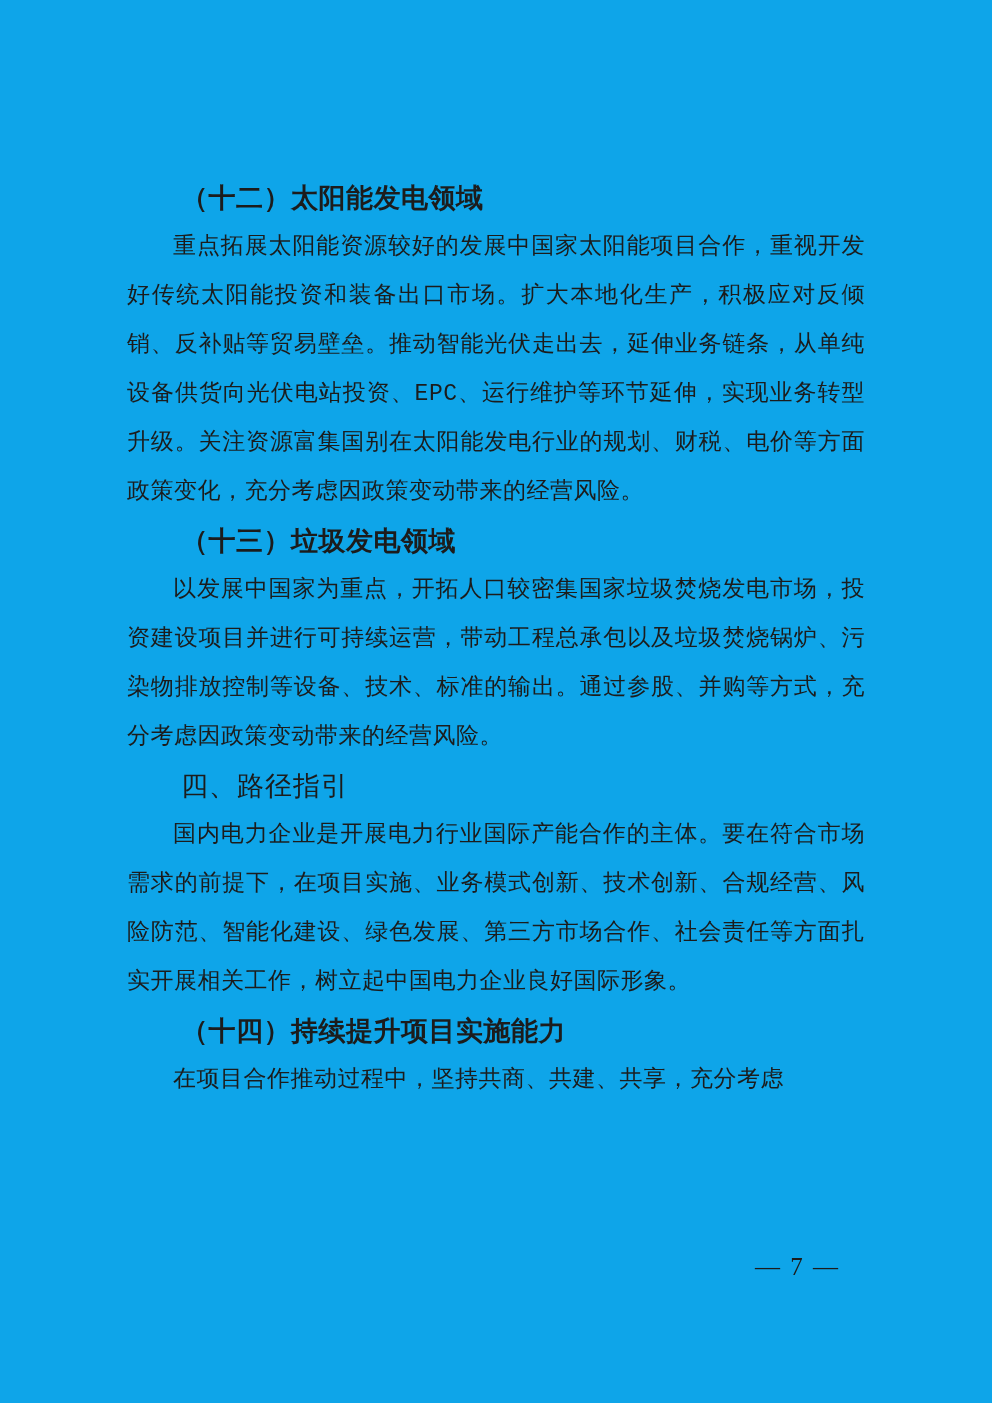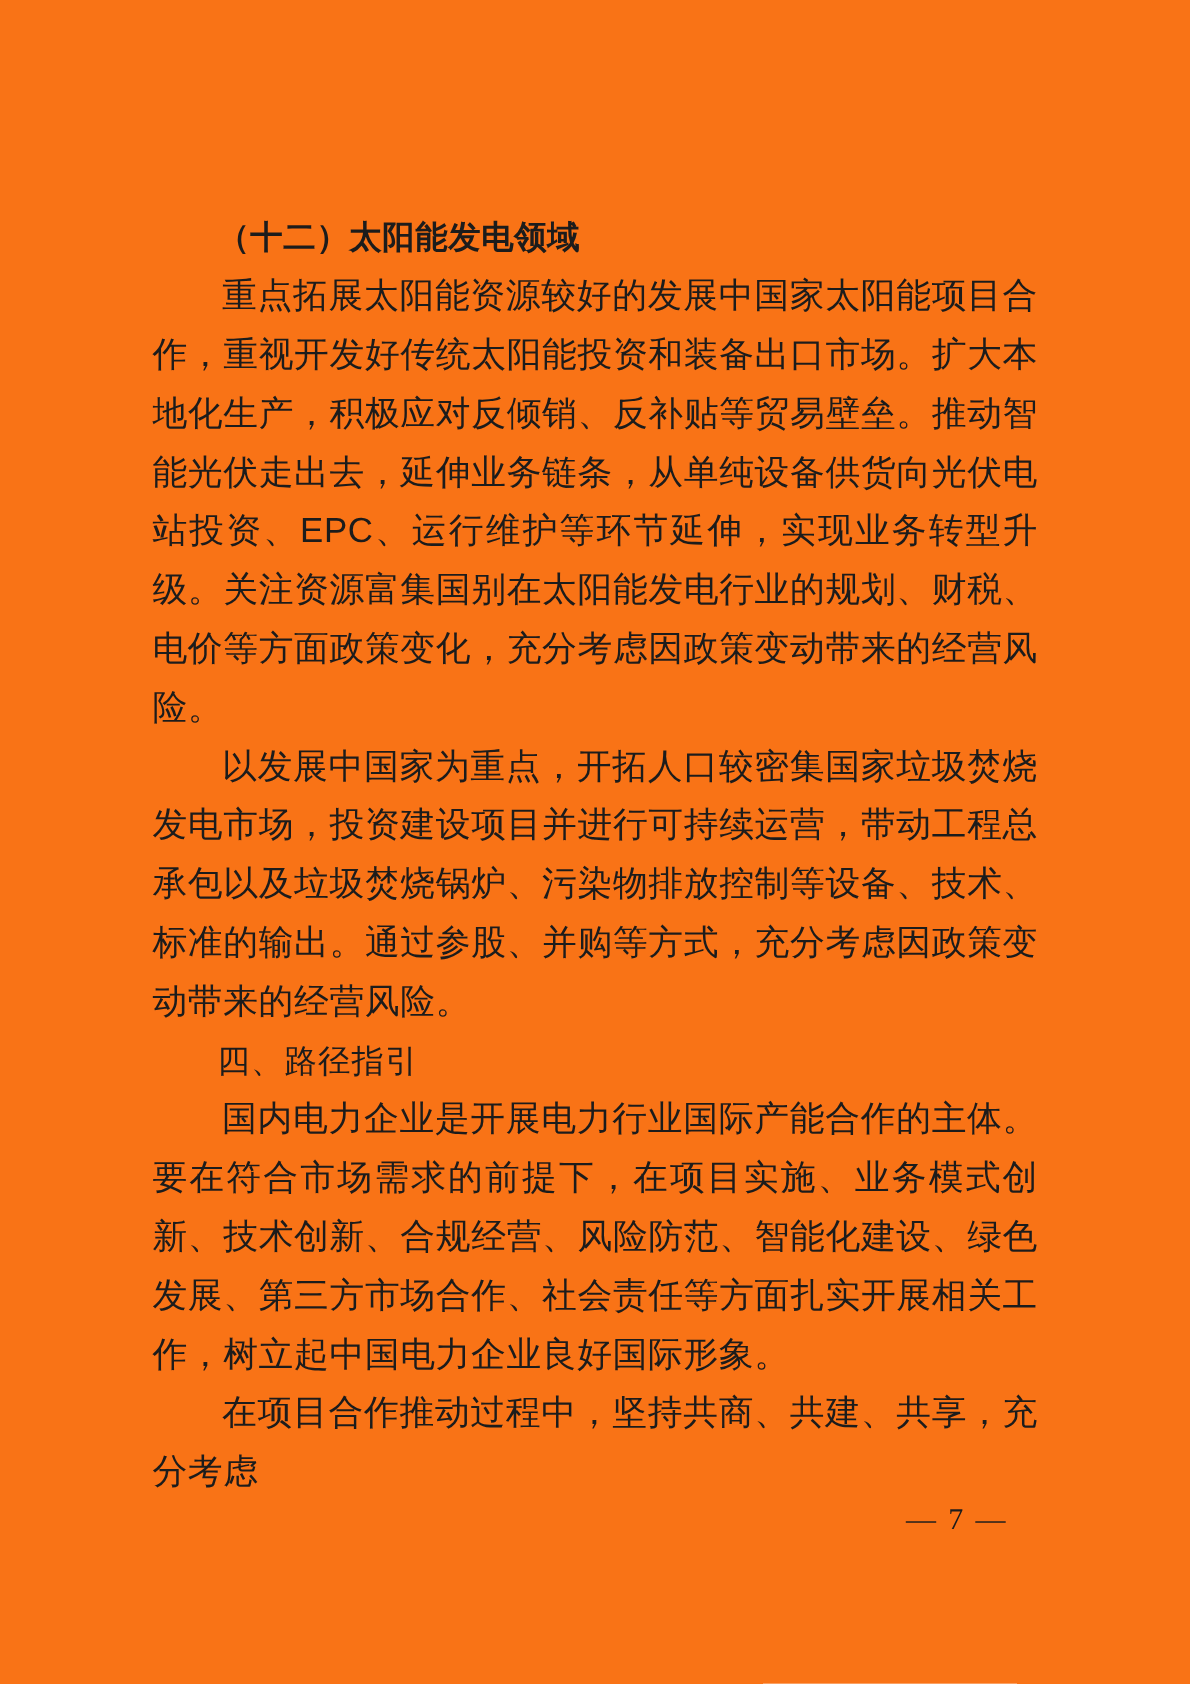--- a/index.html
+++ b/index.html
@@ -14,37 +14,37 @@
     overflow: hidden;
     font-family: "Liberation Serif", "DejaVu Serif", serif;
     color: #1c1c1c;
   }
   .page {
     position: absolute;
     left: 0;
     top: 0;
     width: 992px;
     height: 1403px;
-    background: #f97316;
+    background: #0ea5e9;
   }
   .content {
     position: absolute;
     left: 127px;
     top: 174px;
     width: 738px;
   }
   .para {
     margin: 0;
-    font-size: 29px;
+    font-size: 23px;
     line-height: 49px;
     text-align: justify;
     text-justify: inter-character;
     text-indent: 2em;
     letter-spacing: 0.5px;
-    font-family: Liberation Sans, sans-serif;
+    font-family: Liberation Mono, monospace;
   }
   .subheading {
     margin: 0;
     font-size: 27px;
     line-height: 49px;
     text-indent: 2em;
     font-weight: 700;
     letter-spacing: 0.5px;
     font-family: "Liberation Serif", "DejaVu Serif", serif;
   }
@@ -68,20 +68,22 @@
     font-family: "Liberation Serif", "DejaVu Serif", serif;
   }
 </style>
 </head>
 <body>
 
 <div class="page">
   <div class="content">
     <p class="subheading">（十二）太阳能发电领域</p>
     <p class="para">重点拓展太阳能资源较好的发展中国家太阳能项目合作，重视开发好传统太阳能投资和装备出口市场。扩大本地化生产，积极应对反倾销、反补贴等贸易壁垒。推动智能光伏走出去，延伸业务链条，从单纯设备供货向光伏电站投资、EPC、运行维护等环节延伸，实现业务转型升级。关注资源富集国别在太阳能发电行业的规划、财税、电价等方面政策变化，充分考虑因政策变动带来的经营风险。</p>
+    <p class="subheading">（十三）垃圾发电领域</p>
     <p class="para">以发展中国家为重点，开拓人口较密集国家垃圾焚烧发电市场，投资建设项目并进行可持续运营，带动工程总承包以及垃圾焚烧锅炉、污染物排放控制等设备、技术、标准的输出。通过参股、并购等方式，充分考虑因政策变动带来的经营风险。</p>
     <p class="section-heading">四、路径指引</p>
     <p class="para">国内电力企业是开展电力行业国际产能合作的主体。要在符合市场需求的前提下，在项目实施、业务模式创新、技术创新、合规经营、风险防范、智能化建设、绿色发展、第三方市场合作、社会责任等方面扎实开展相关工作，树立起中国电力企业良好国际形象。</p>
+    <p class="subheading">（十四）持续提升项目实施能力</p>
     <p class="para">在项目合作推动过程中，坚持共商、共建、共享，充分考虑</p>
   </div>
 
   <div class="page-number">— 7 —</div>
 </div>
 
 </body></html>

